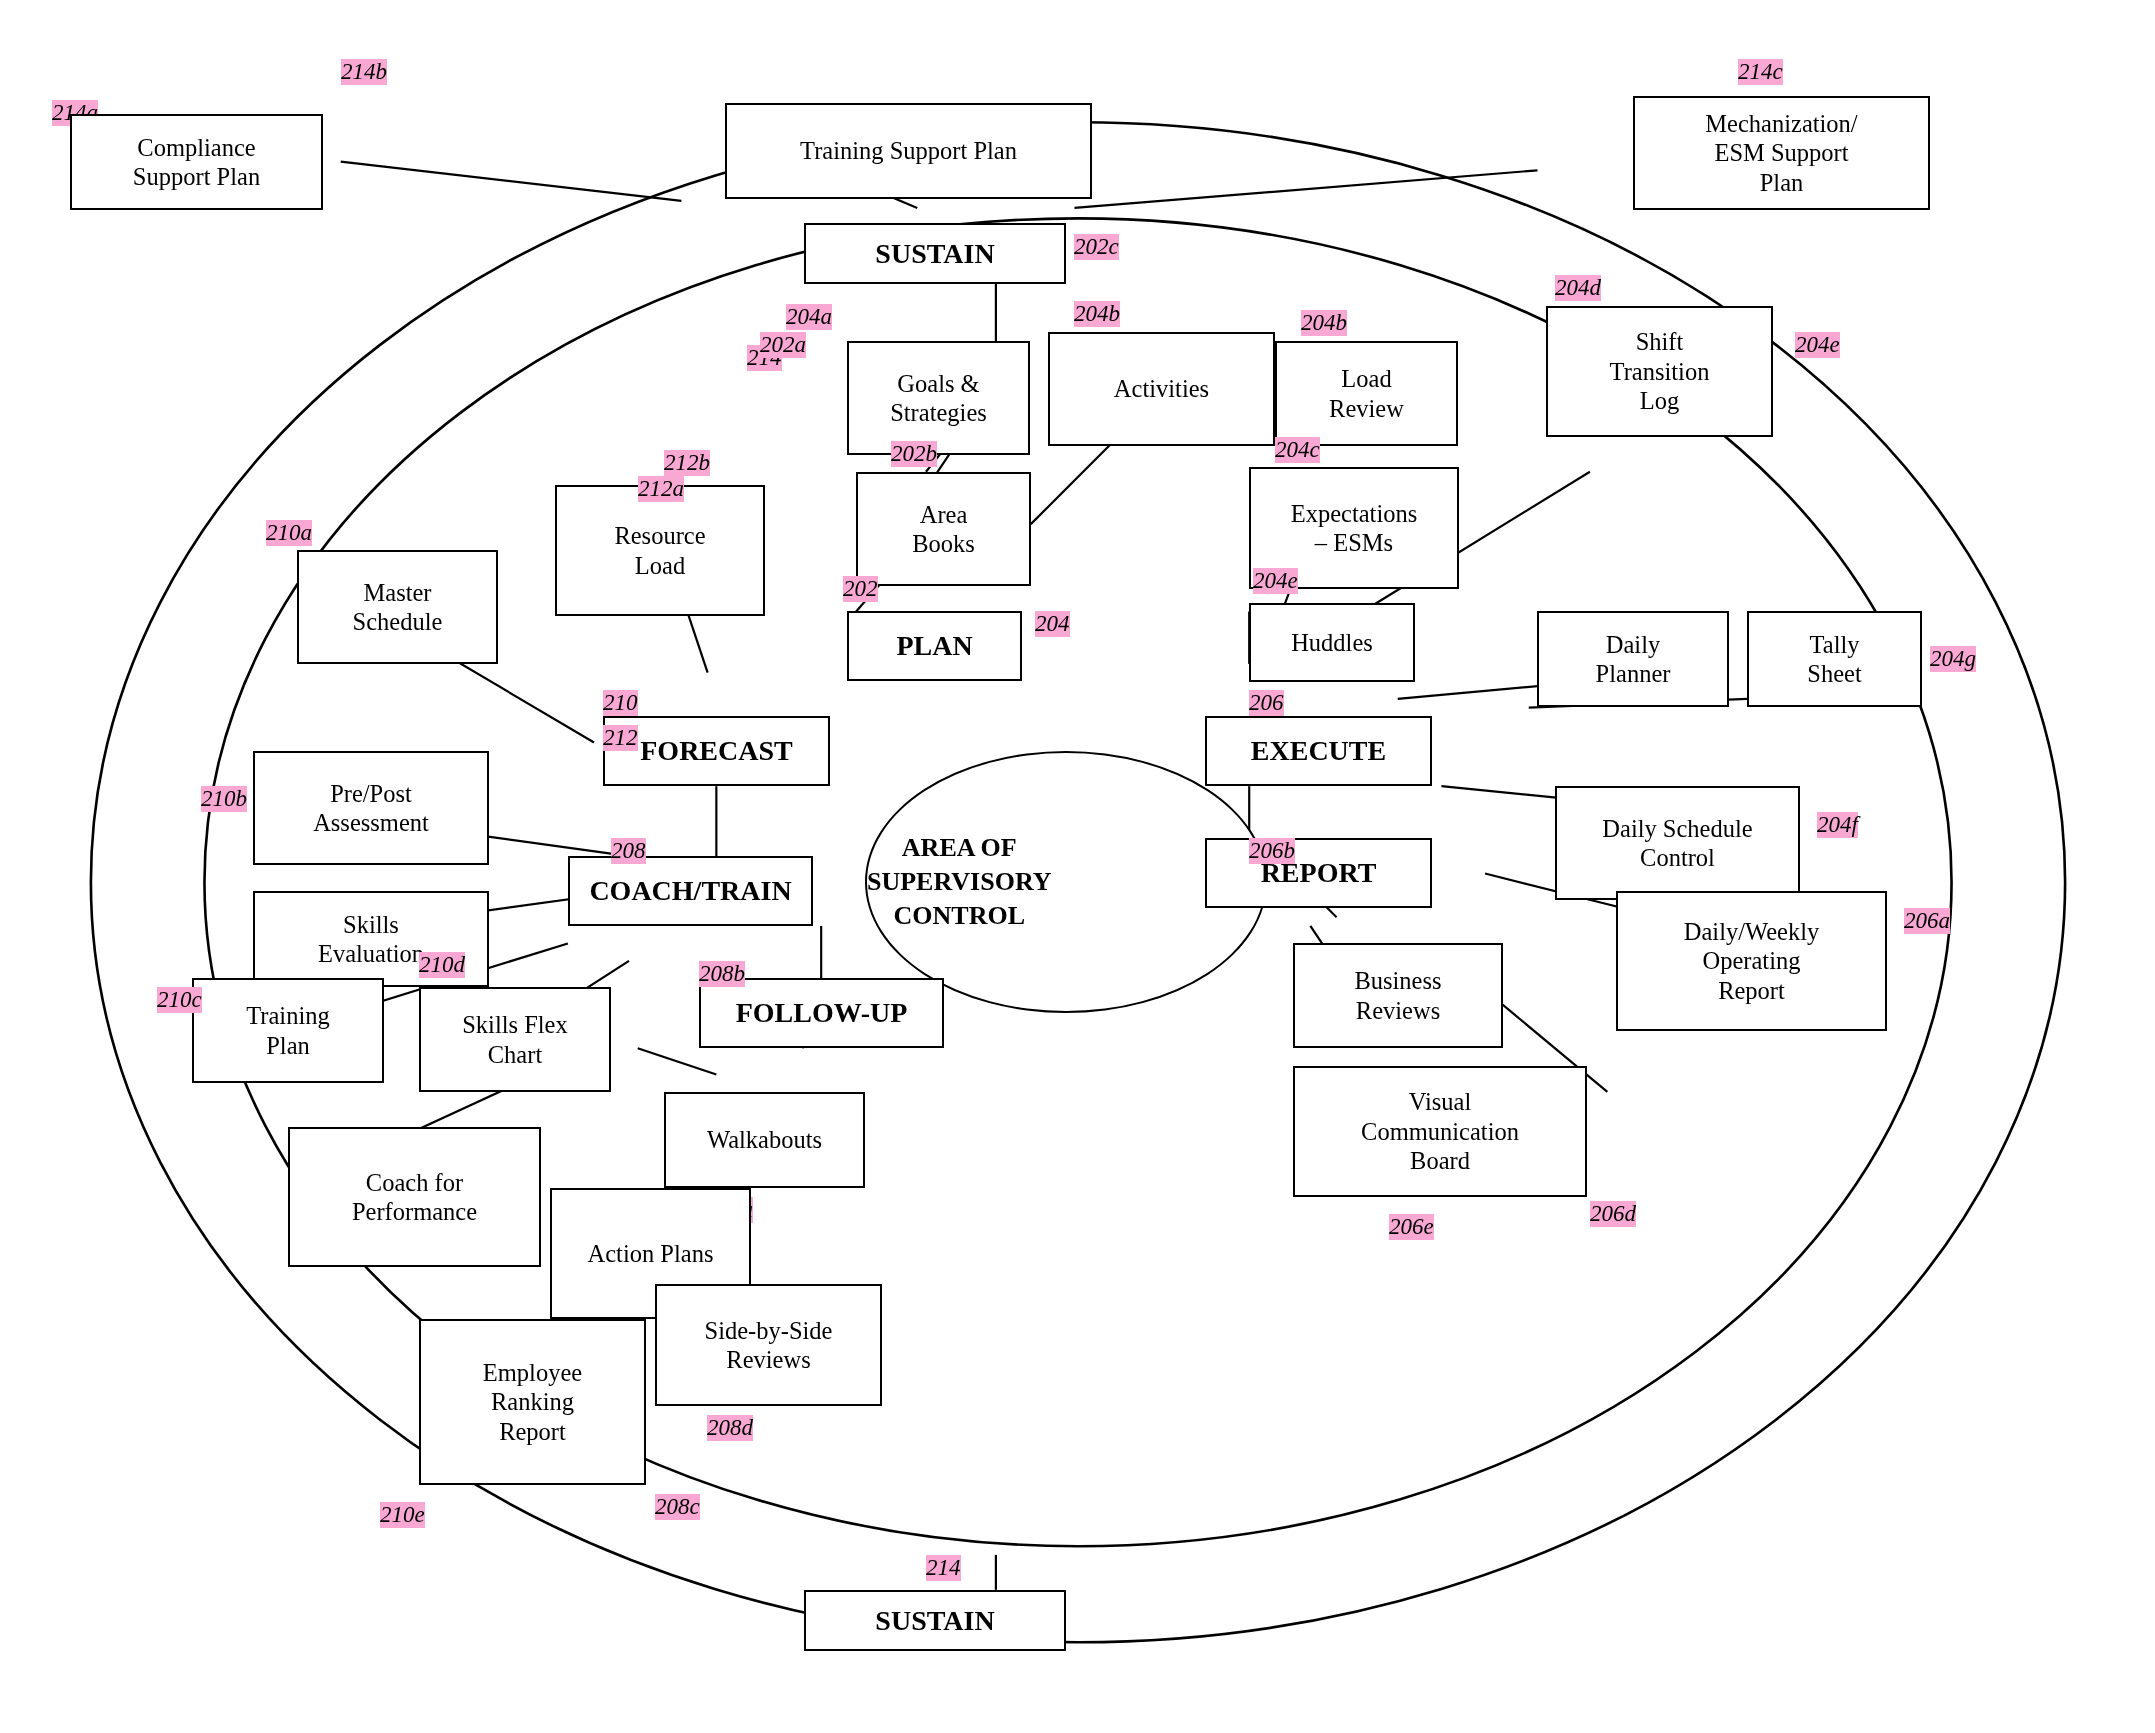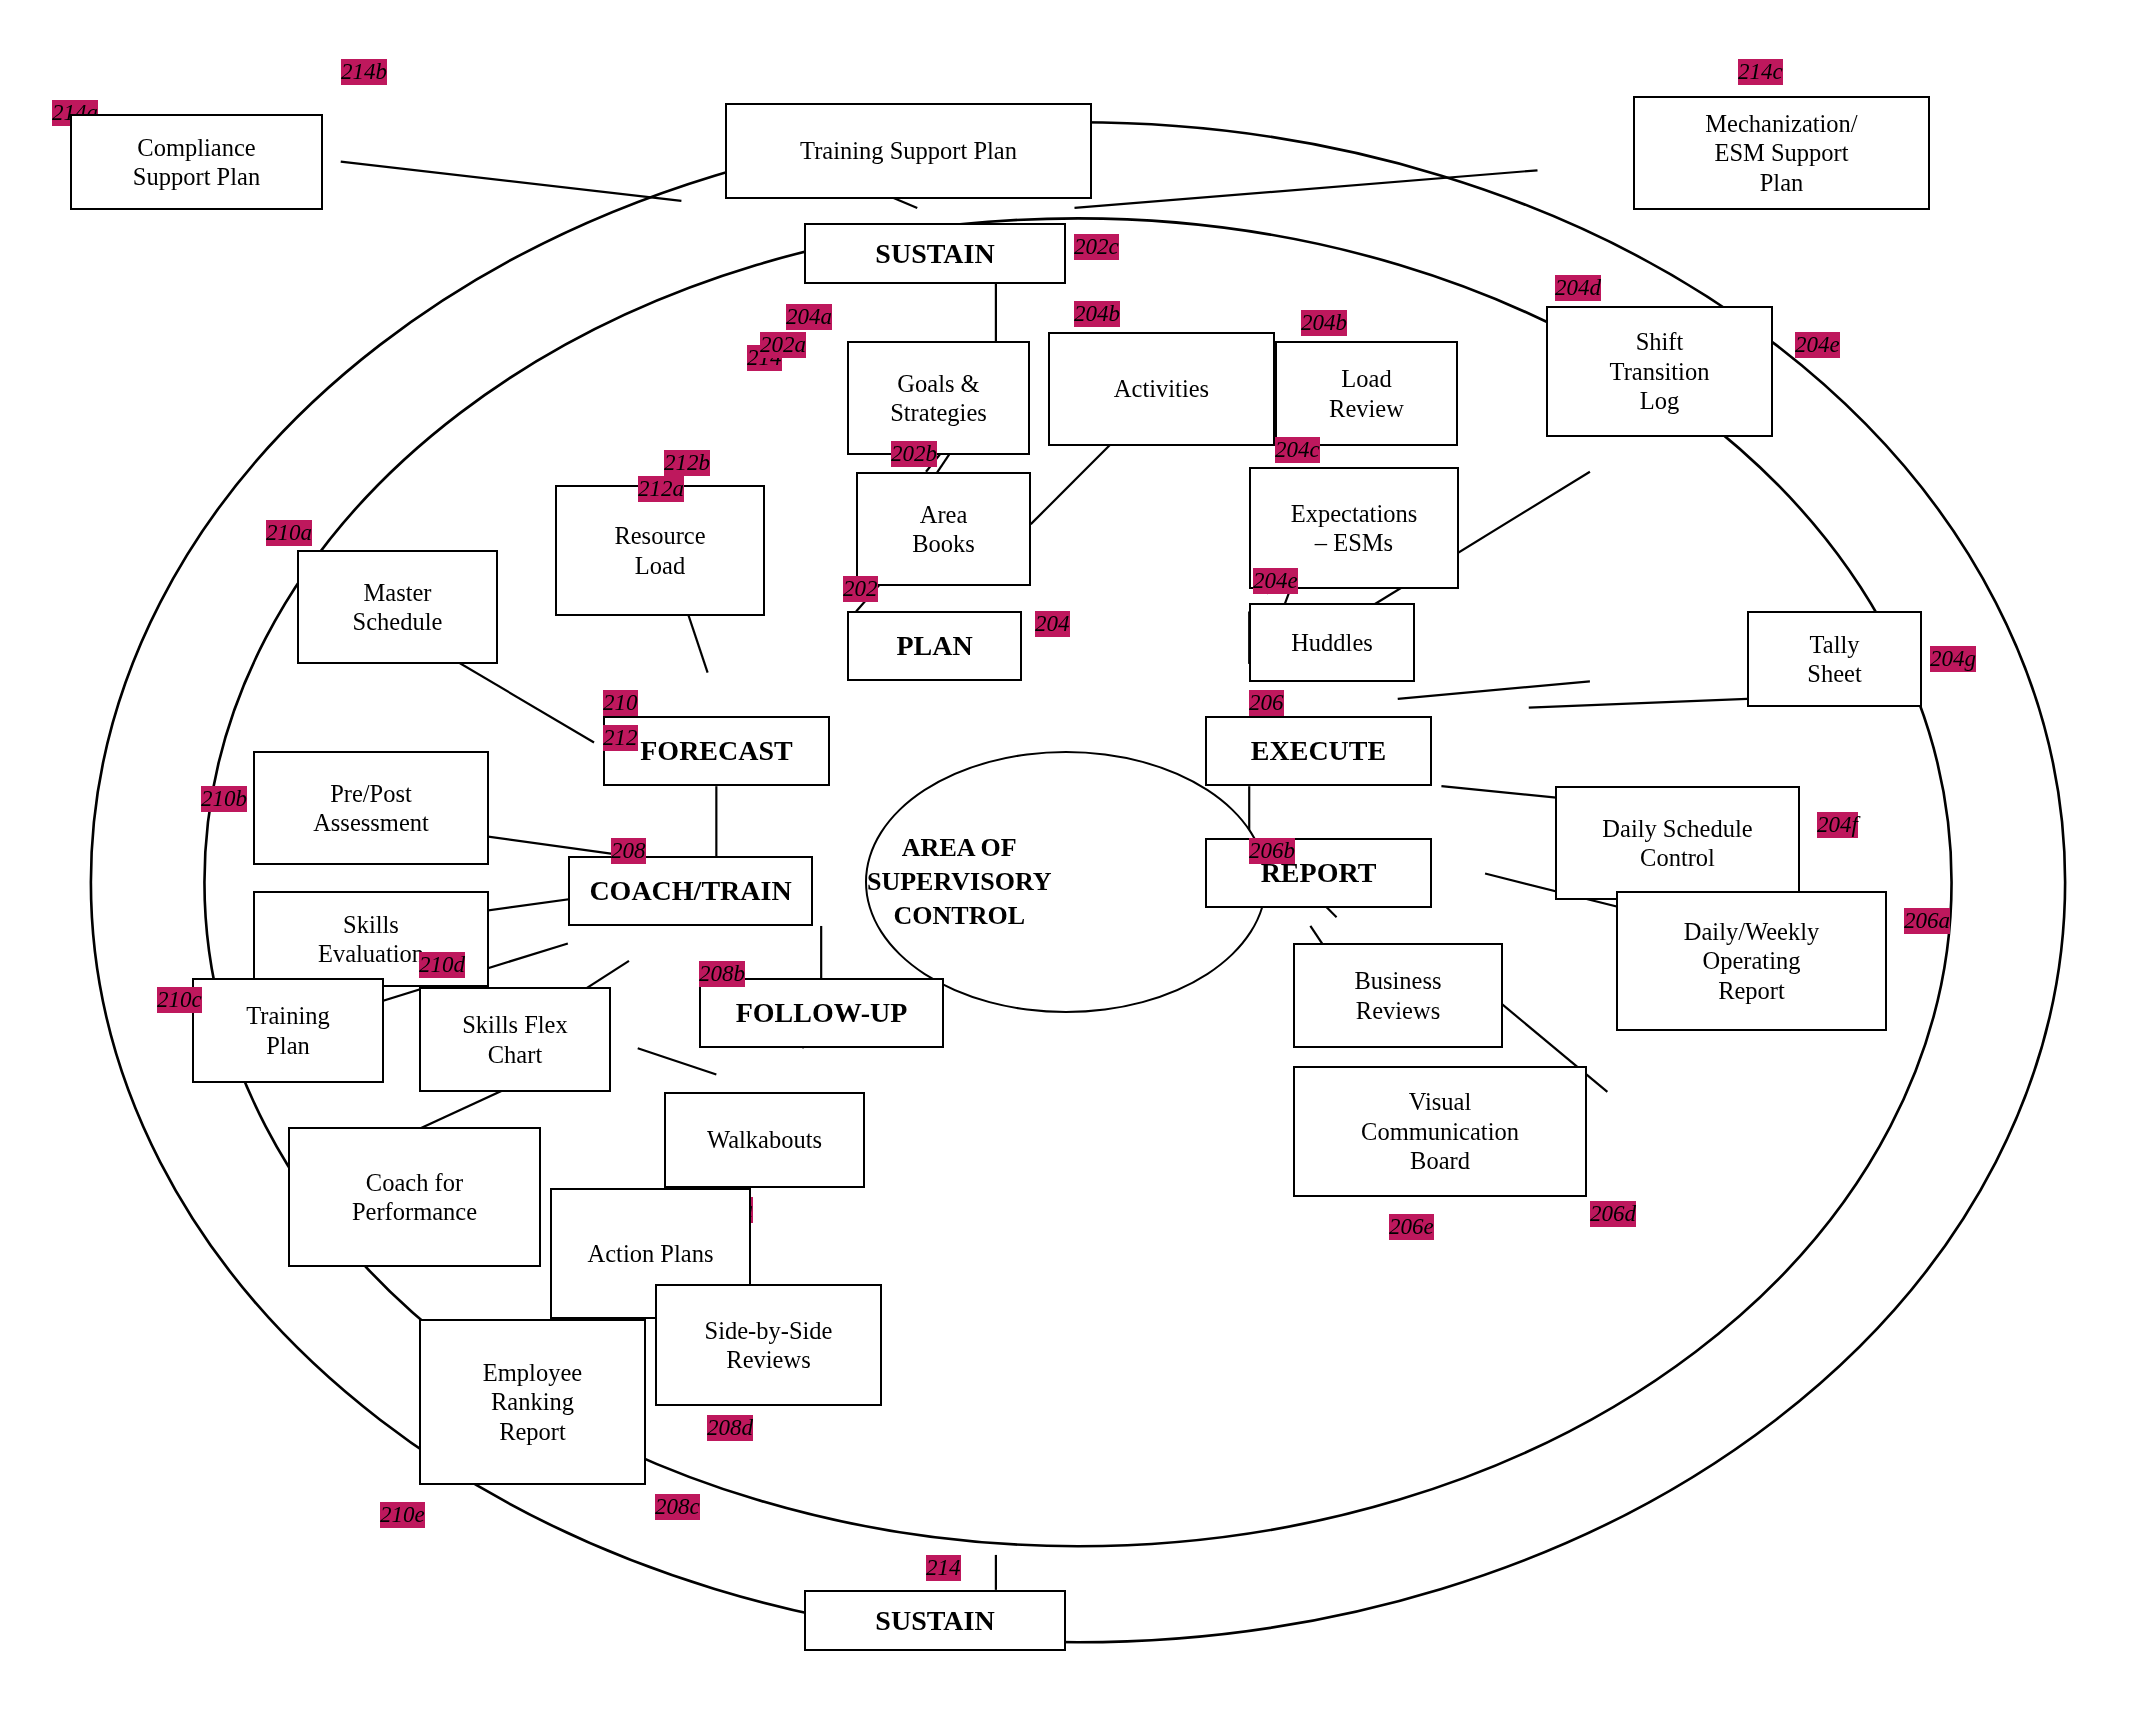--- a/index.html
+++ b/index.html
@@ -30,21 +30,21 @@
       padding: 5.2px 8.7px;
     }
     .box-bold {
       font-weight: bold;
       font-size: 28px;
     }
     .label {
       position: absolute;
       font-size: 23px;
       font-style: italic;
-      background: #be185d;
+      background: #f9a8d4;
     }
     svg.lines {
       position: absolute;
       top: 0; left: 0;
       width: 2156px;
       height: 1734px;
       pointer-events: none;
     }
     svg.lines line, svg.lines path {
       stroke: #000;
@@ -222,20 +222,23 @@
     <span>PLAN</span>
   </div>
   <div class="label" style="left:843px; top:576px;">202</div>
   <div class="label" style="left:1035px; top:611px;">204</div>
 
   <div class="box" style="left:1249px; top:603px; width:166px; height:79px;">
     <span>Huddles</span>
   </div>
   <div class="label" style="left:1253px; top:568px;">204e</div>
 
+  <div class="box" style="left:1537px; top:611px; width:192px; height:96px;">
+    <span>Daily<br>Planner</span>
+  </div>
 
   <div class="box" style="left:1747px; top:611px; width:175px; height:96px;">
     <span>Tally<br>Sheet</span>
   </div>
   <div class="label" style="left:1930px; top:646px;">204g</div>
 
   <div class="box" style="left:297px; top:550px; width:201px; height:114px;">
     <span>Master<br>Schedule</span>
   </div>
   <div class="label" style="left:266px; top:520px;">210a</div>

